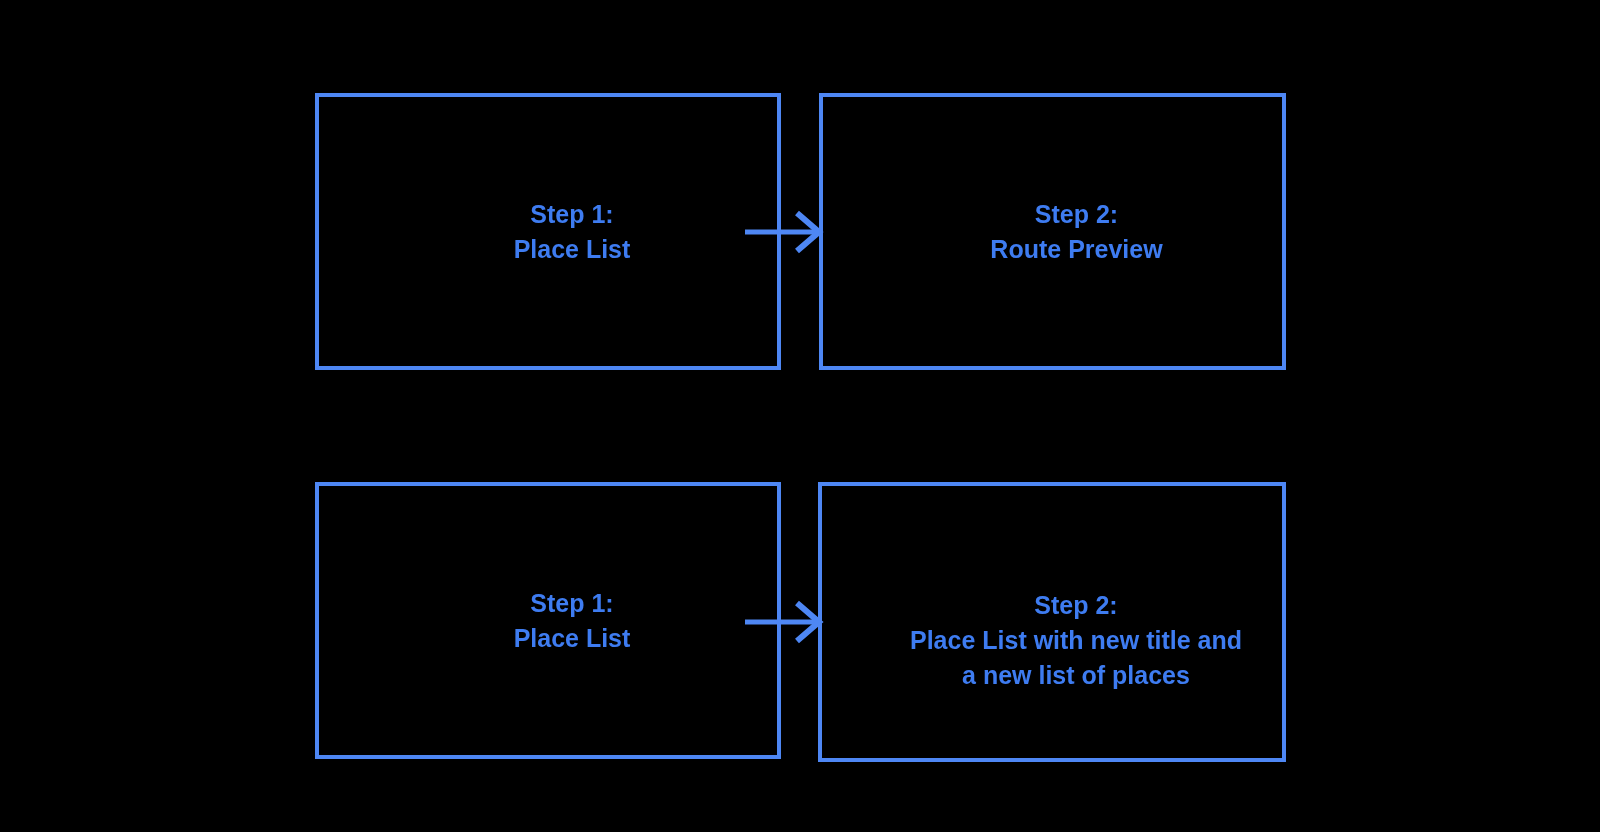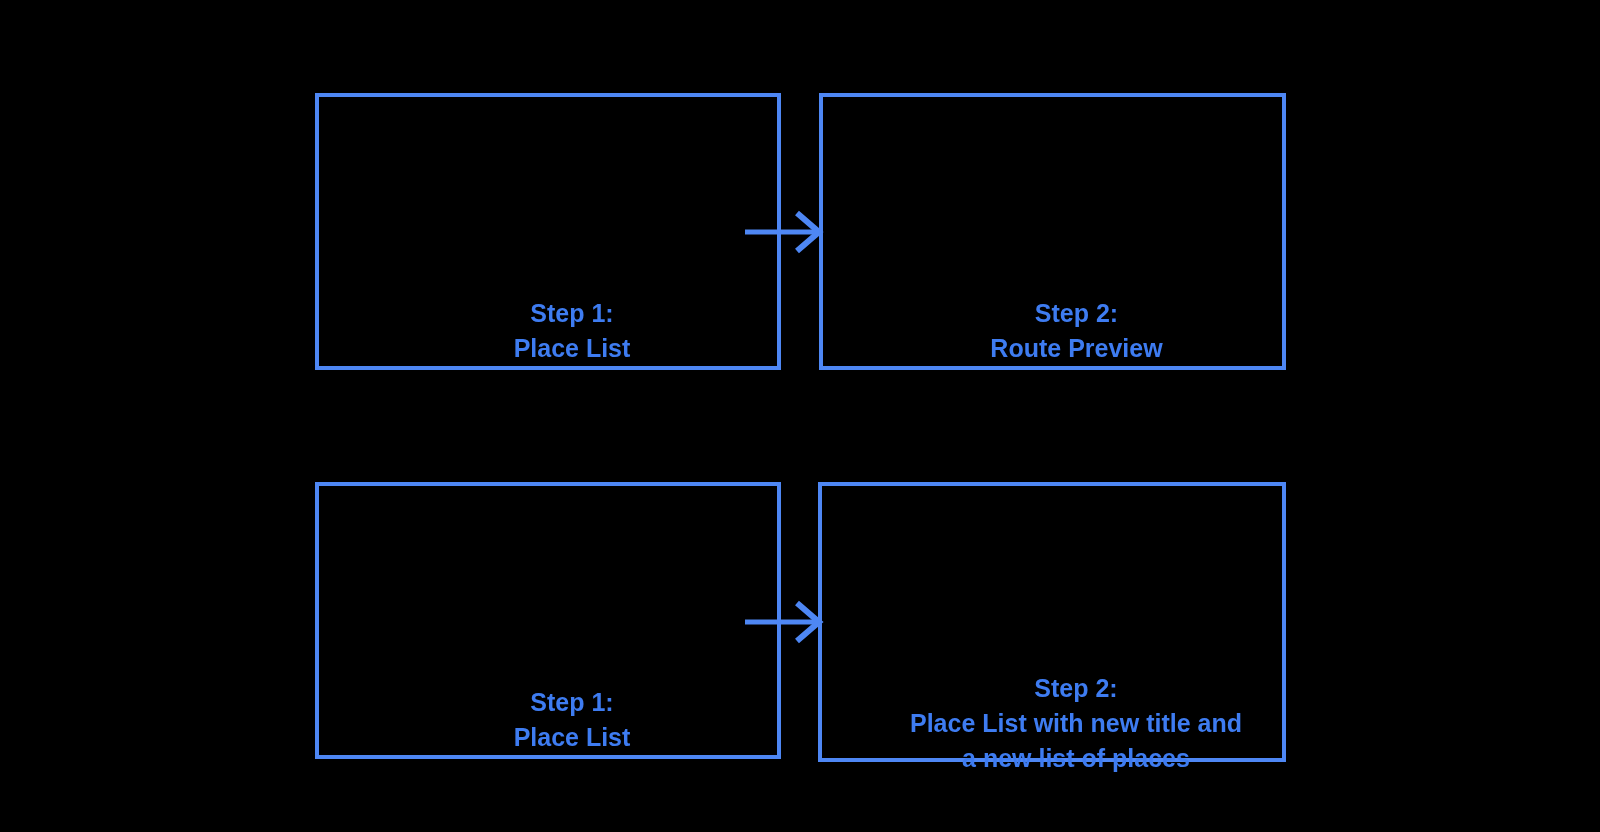--- a/index.html
+++ b/index.html
@@ -17,21 +17,21 @@
   .diagram {
     position: relative;
     width: 1600px; height: 832px;
     background: var(--bg);
   }
   .box {
     position: absolute;
     border: 4px solid var(--accent);
     background: transparent;
     display: flex;
-    align-items: flex-end;
+    align-items: center;
     justify-content: center;
     padding-left: 48px;
   }
   .box-label {
     color: var(--text);
     font-size: 25px;
     line-height: 35px;
     font-weight: 600;
     text-align: center;
     white-space: pre-line;

